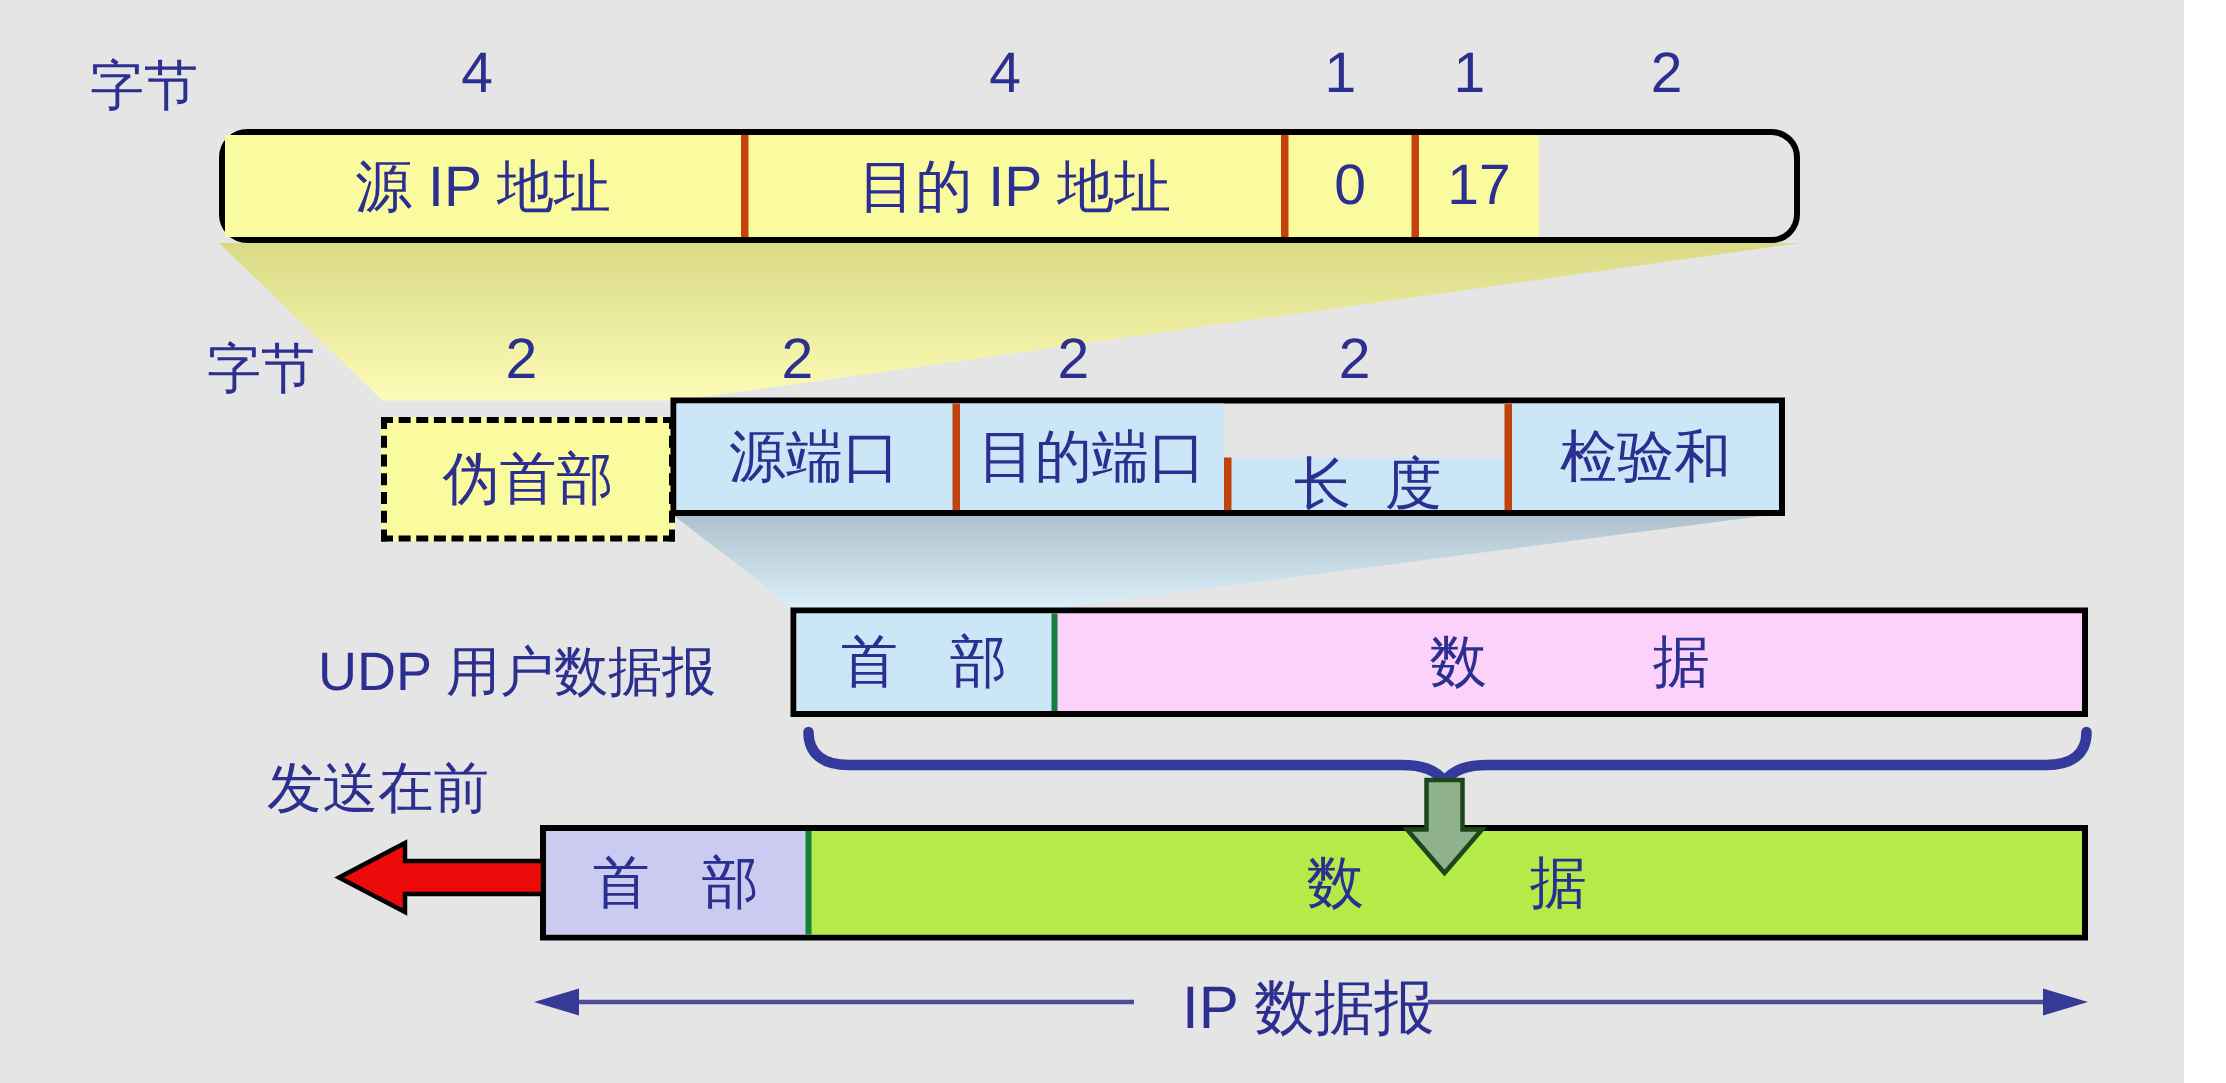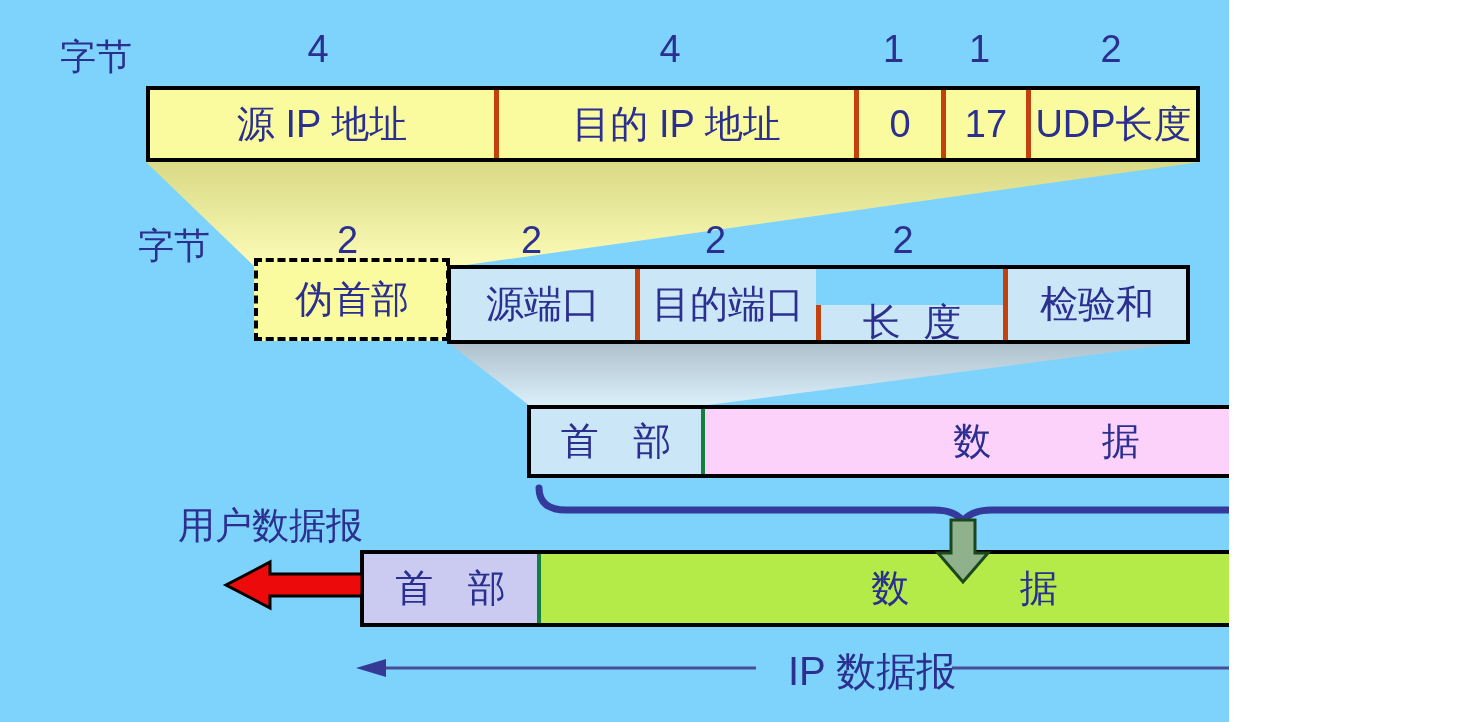--- a/index.html
+++ b/index.html
@@ -1,19 +1,19 @@
 <!DOCTYPE html>
 <html><head>
 <meta charset="utf-8">
 <style>
   html,body{margin:0;padding:0;background:#fff;}
   #canvas{
     position:relative;
-    width:1229px;height:722px;
-    background:#7dd3fc;
+    width:1456px;height:722px;
+    background:#e5e5e5;
     overflow:hidden;
     font-family:"Liberation Sans","DejaVu Sans",sans-serif;
     color:#2B2F8F;
   }
   .abs{position:absolute;}
   svg.layer{position:absolute;left:0;top:0;}
   .label{font-size:36px;white-space:nowrap;color:#2B2F8F;}
   .numrow{display:flex;font-size:38px;color:#2B2F8F;}
   .numrow span{display:block;text-align:center;}
   .tbl{display:flex;border:4px solid #000;box-sizing:border-box;}
@@ -61,53 +61,53 @@
   <div class="abs label" style="left:60px;top:33px;">字节</div>
 
   <div class="abs numrow" style="left:146px;top:28px;">
     <span style="width:344px;">4</span>
     <span style="width:360px;">4</span>
     <span style="width:87px;">1</span>
     <span style="width:85px;">1</span>
     <span style="width:178px;">2</span>
   </div>
 
-  <div class="abs tbl" style="left:146px;top:86px;width:1054px;height:76px;">
+  <div class="abs tbl" style="left:146px;top:86px;width:1054px;height:76px;border-radius:19px;">
     <div class="cell bg-yellow" style="width:344px;">源 IP 地址</div>
     <div class="cell bg-yellow sep" style="width:360px;">目的 IP 地址</div>
     <div class="cell bg-yellow sep" style="width:87px;">0</div>
     <div class="cell bg-yellow sep" style="width:85px;">17</div>
-    <div class="cell bg-yellow sep" style="flex:1;">UDP长度</div>
   </div>
 
   <div class="abs label" style="left:138px;top:222px;">字节</div>
 
   <div class="abs numrow" style="left:254px;top:219px;">
     <span style="width:187px;">2</span>
     <span style="width:181px;">2</span>
     <span style="width:187px;">2</span>
     <span style="width:188px;">2</span>
   </div>
 
-  <div class="abs dashedbox" style="left:254px;top:258px;width:196px;height:83px;">伪首部</div>
+  <div class="abs dashedbox" style="left:254px;top:278px;width:196px;height:83px;">伪首部</div>
 
   <div class="abs tbl" style="left:447px;top:265px;width:743px;height:79px;">
     <div class="cell bg-blue" style="width:184px;">源端口</div>
     <div class="cell bg-blue sep" style="width:181px;font-family:Liberation Serif, serif;">目的端口</div>
     <div class="cell bg-blue sep ws-sm" style="width:187px;">长 度</div>
     <div class="cell bg-blue sep" style="flex:1;font-family:Liberation Mono, monospace;">检验和</div>
   </div>
 
+  <div class="abs label" style="left:212px;top:424px;">UDP 用户数据报</div>
 
   <div class="abs tbl" style="left:527px;top:405px;width:865px;height:73px;">
     <div class="cell bg-blue ws-md" style="width:170px;">首 部</div>
     <div class="cell bg-pink sep4 ws-lg" style="flex:1;">数 据</div>
   </div>
 
-  <div class="abs label" style="left:178px;top:501px;font-size:37px;">用户数据报</div>
+  <div class="abs label" style="left:178px;top:501px;font-size:37px;">发送在前</div>
 
   <div class="abs tbl" style="left:360px;top:550px;width:1032px;height:77px;">
     <div class="cell bg-purple ws-md" style="width:173px;">首 部</div>
     <div class="cell bg-green sep4 ws-lg" style="flex:1;">数 据</div>
   </div>
 
   <div class="abs ip-span-label" style="left:788px;top:644px;">IP 数据报</div>
 
   <svg class="layer" width="1484" height="722" viewBox="0 0 1484 722">
 

